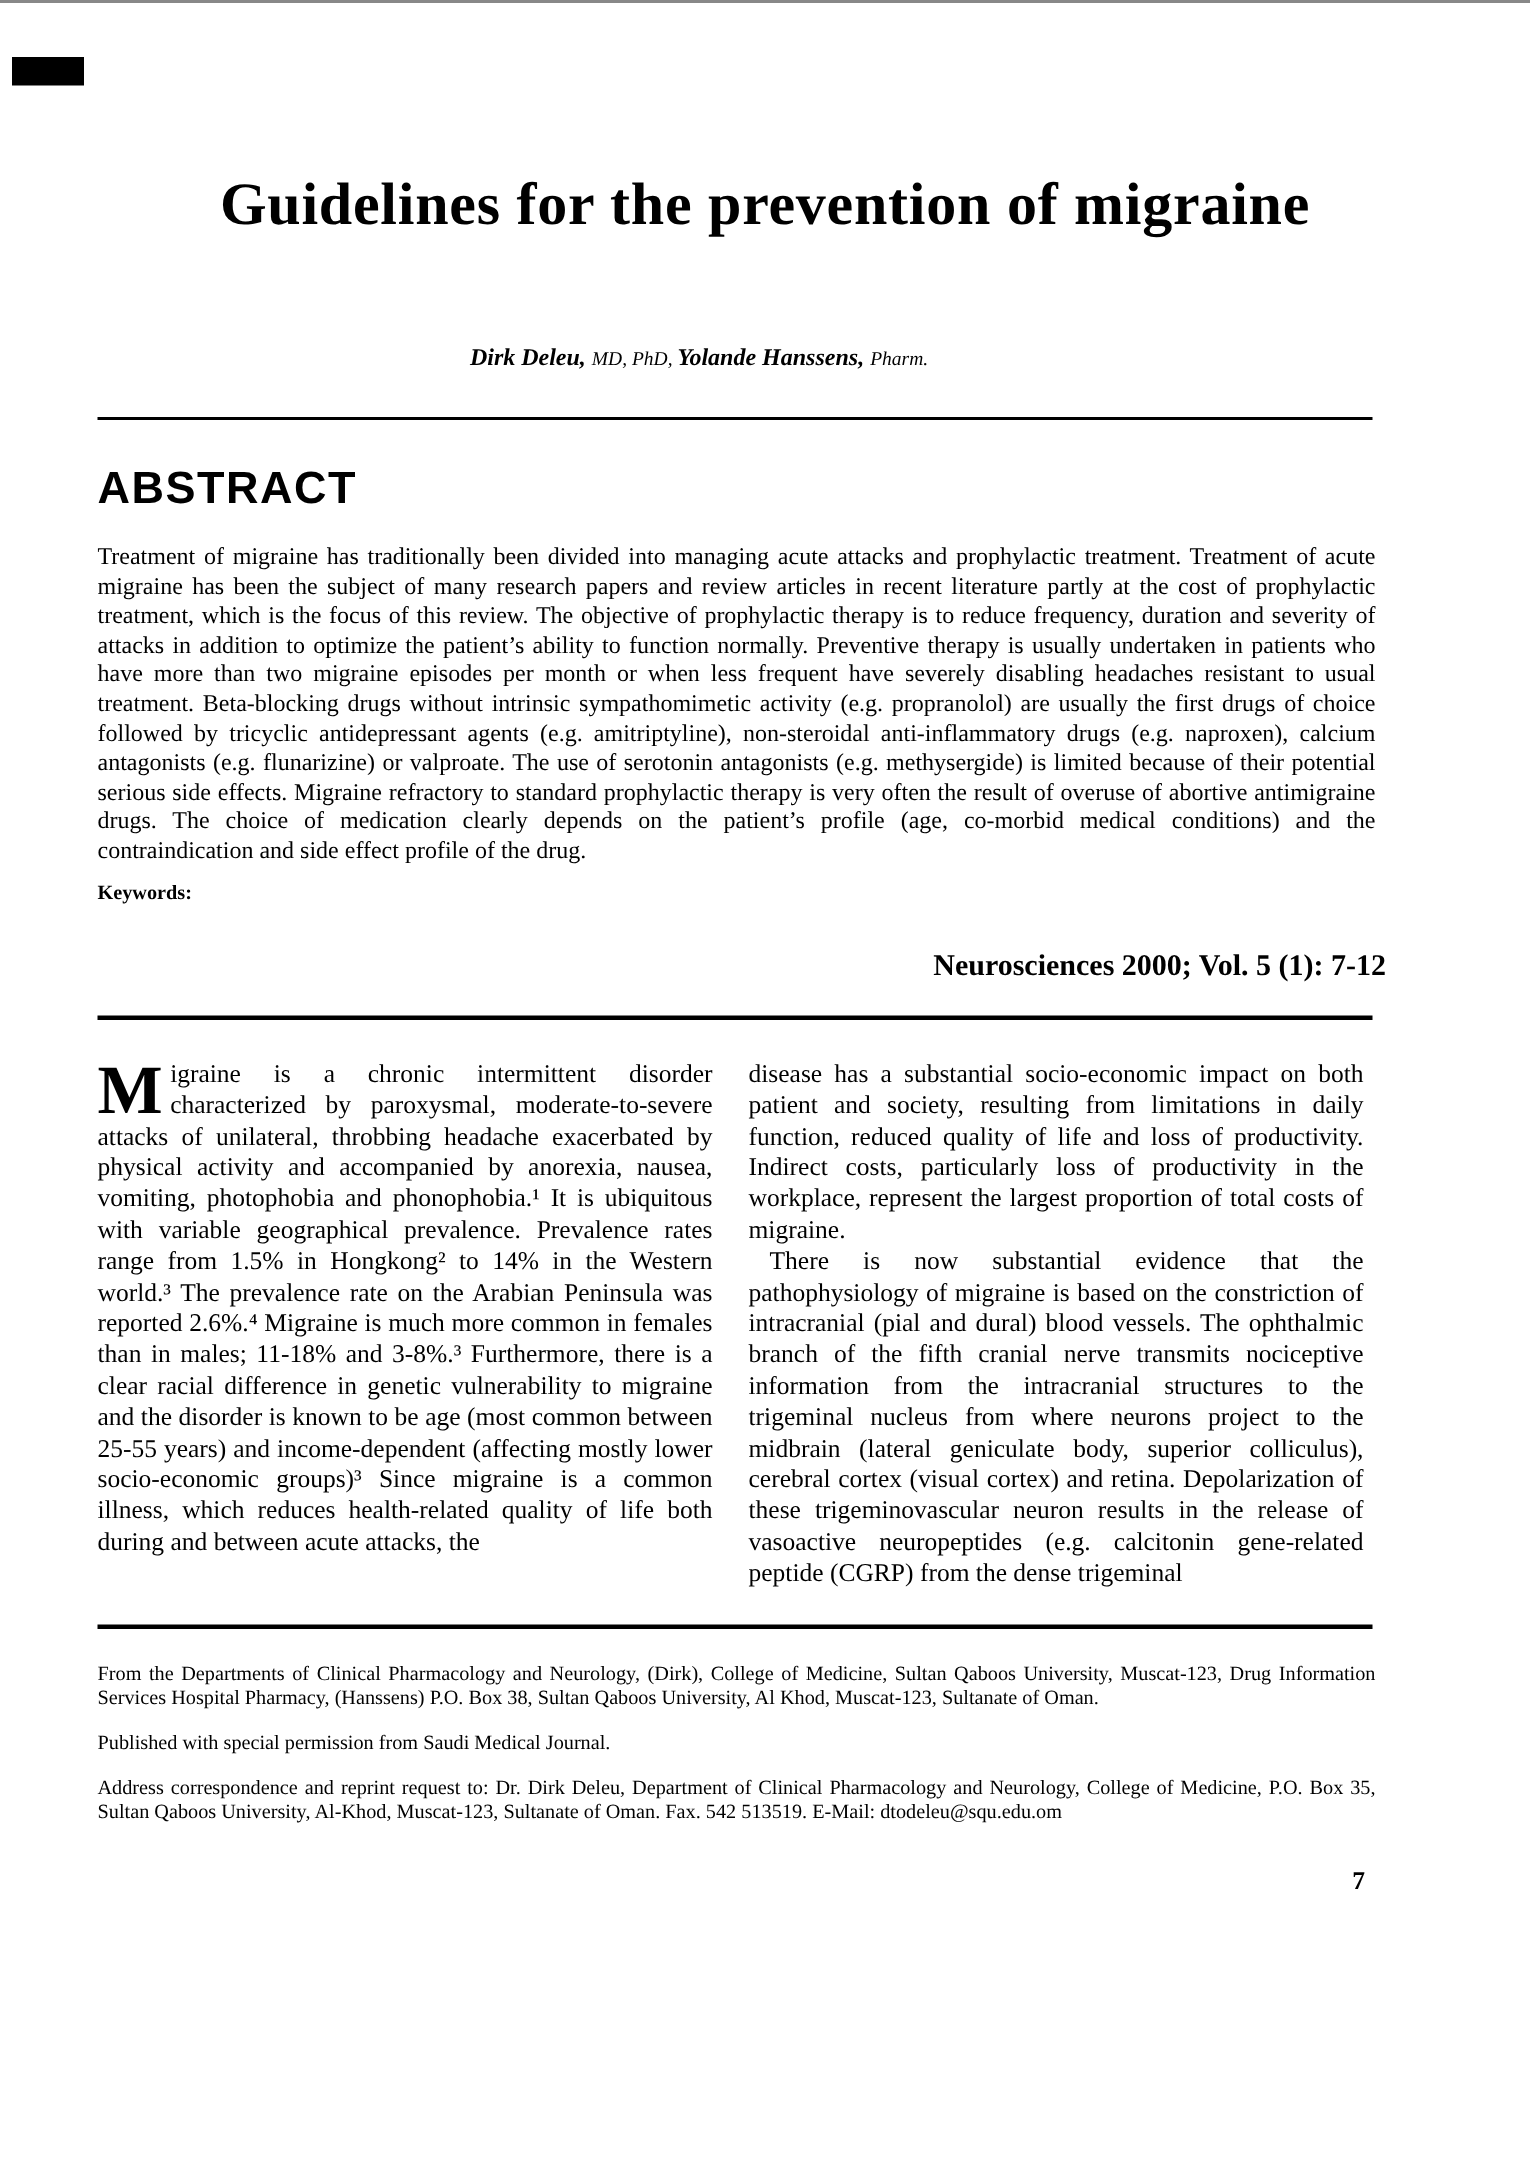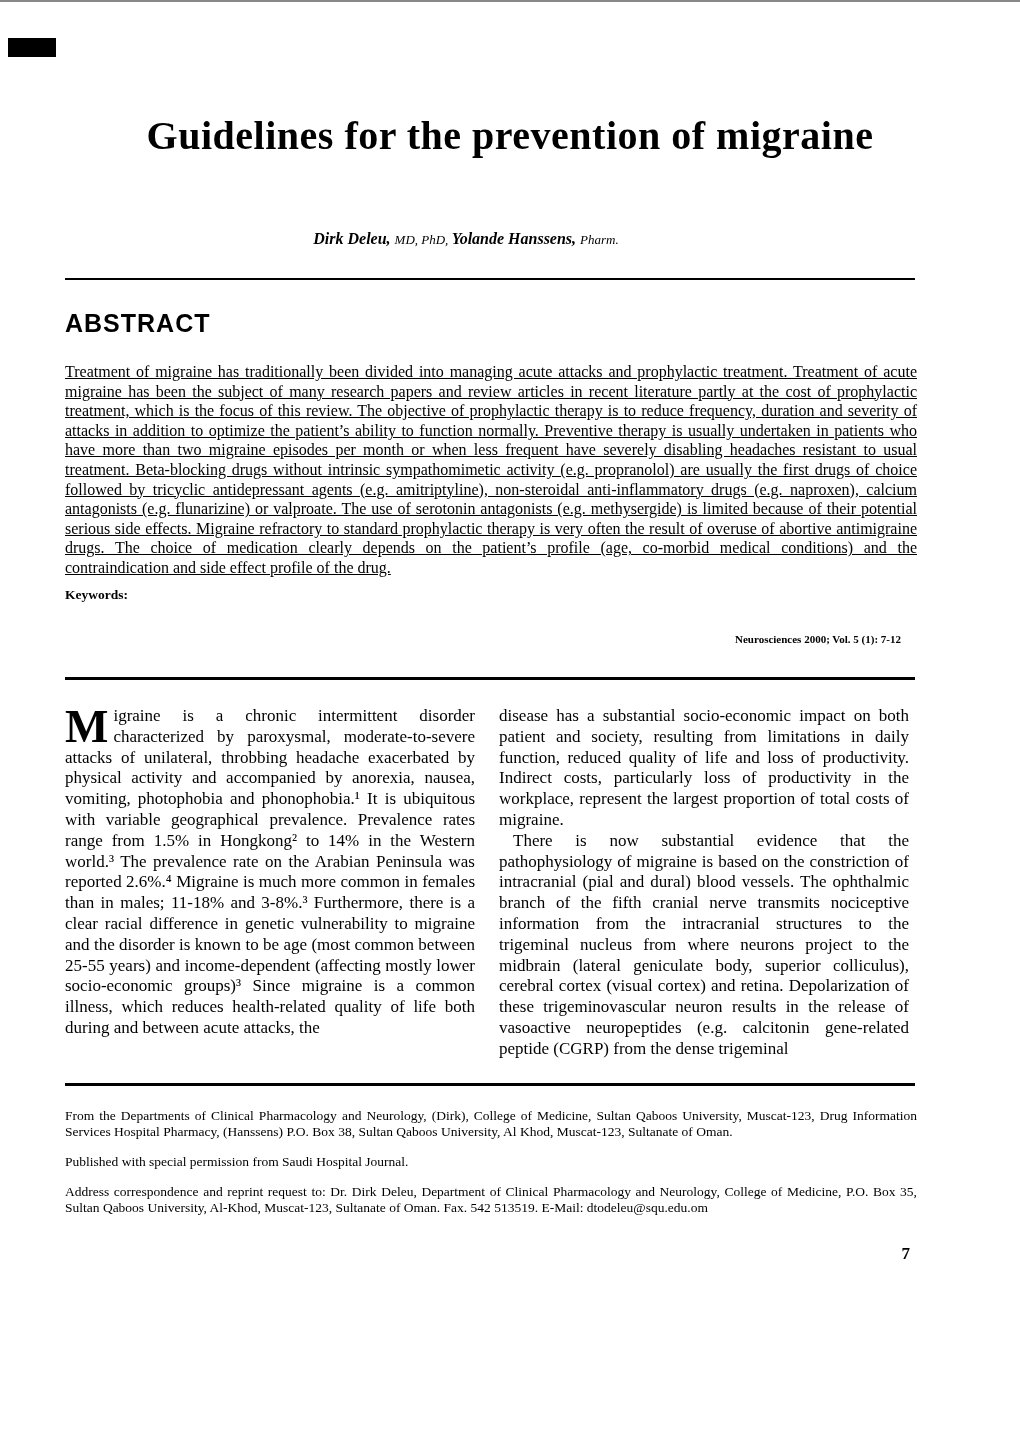--- a/index.html
+++ b/index.html
@@ -31,37 +31,36 @@
   .authors .cred { font-style:italic; font-size:13px; }
   .rule {
     position:absolute; left:65px; width:850px; height:2px; background:#000;
   }
   .rule.r1 { top:276px; }
   .rule.r2 { top:675px; height:3px; }
   .rule.r3 { top:1081px; height:3px; }
   .abstract-heading {
     position:absolute; top:307px; left:65px;
     font-family:"Liberation Sans","DejaVu Sans",sans-serif;
-    font-weight:bold; font-size:25px; letter-spacing:1px;
+    font-weight:bold; font-size:30px; letter-spacing:1px;
   }
   .abstract-body {
     position:absolute; top:360px; left:65px; width:852px;
     font-size:16px; line-height:19.6px;
     text-align:justify;
-    text-decoration:underline;
   }
   .keywords {
     position:absolute; top:585px; left:65px; width:852px;
     display:flex; font-size:13.5px; line-height:16.5px;
   }
   .keywords .kw-label { font-weight:bold; width:92px; flex:0 0 92px; }
   .keywords .kw-text  { flex:1; text-align:justify; }
   .citation {
-    position:absolute; top:631px; left:56px; width:845px;
-    text-align:right; font-weight:bold; font-size:11px;
+    position:absolute; top:631px; left:79px; width:845px;
+    text-align:right; font-weight:bold; font-size:20px;
   }
   .columns {
     position:absolute; top:704px; left:65px; width:845px;
     display:flex; gap:24px;
   }
   .col {
     width:410px; flex:0 0 410px;
     font-size:17px; line-height:20.8px;
     text-align:justify;
   }
@@ -118,19 +117,19 @@
     <div class="col">
       <p class="p1">disease has a substantial socio-economic impact on both patient and society, resulting from limitations in daily function, reduced quality of life and loss of productivity.  Indirect costs, particularly loss of productivity in the workplace, represent the largest proportion of total costs of migraine.</p>
       <p class="p2">There is now substantial evidence that the pathophysiology of migraine is based on the constriction of intracranial (pial and dural) blood vessels.  The ophthalmic branch of the fifth cranial nerve transmits nociceptive information from the intracranial structures to the trigeminal nucleus from where neurons project to the midbrain (lateral geniculate body, superior colliculus), cerebral cortex (visual cortex) and retina.  Depolarization of these trigeminovascular neuron results in the release of vasoactive neuropeptides (e.g. calcitonin gene-related peptide (CGRP) from the dense trigeminal</p>
     </div>
   </div>
 
   <div class="rule r3"></div>
 
   <div class="footer-block">
     <p>From the Departments of Clinical Pharmacology and Neurology, (Dirk), College of Medicine, Sultan Qaboos University, Muscat-123,  Drug Information Services Hospital Pharmacy, (Hanssens) P.O. Box 38, Sultan Qaboos University, Al Khod, Muscat-123, Sultanate of Oman.</p>
-    <p>Published with special permission from Saudi Hospital Journal.</p>
+    <p>Published with special permission from Saudi Medical Journal.</p>
     <p>Address correspondence and reprint request to:  Dr. Dirk Deleu, Department of Clinical Pharmacology and Neurology, College of Medicine, P.O. Box 35, Sultan Qaboos University, Al-Khod, Muscat-123, Sultanate of Oman. Fax. 542 513519.  E-Mail: dtodeleu@squ.edu.om</p>
   </div>
 
   <div class="page-number">7</div>
 
 </div>
 
 </body></html>

